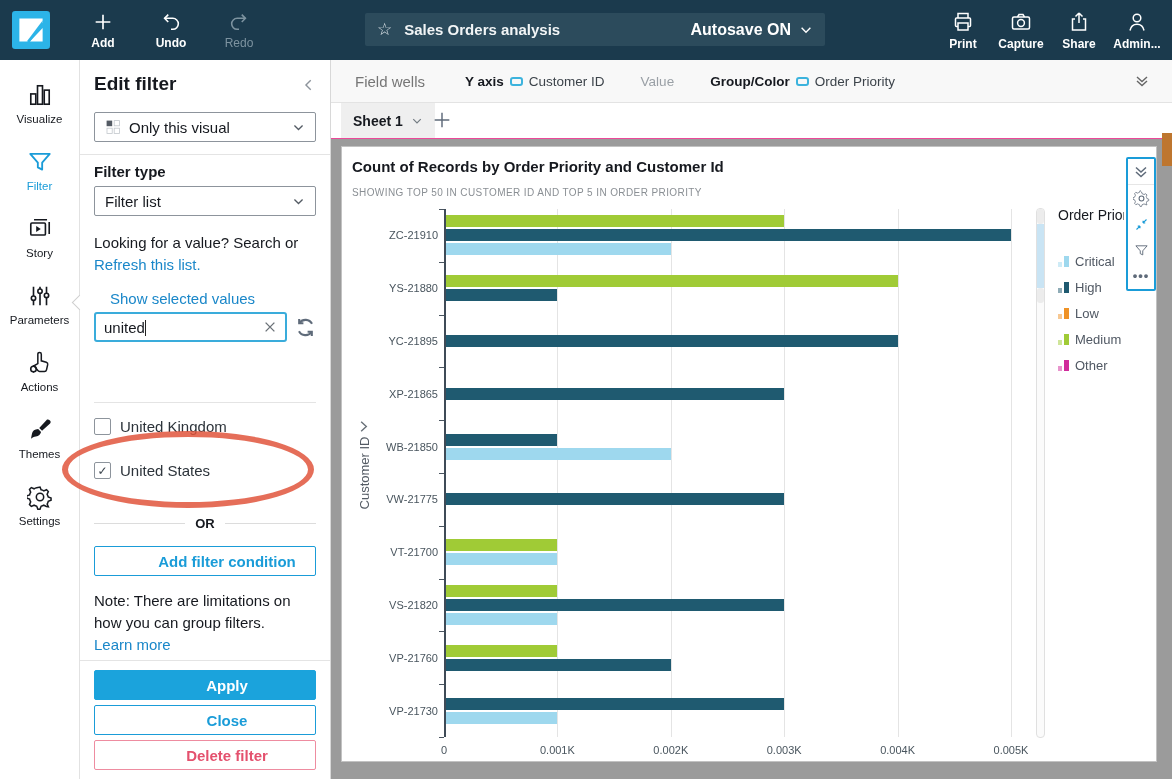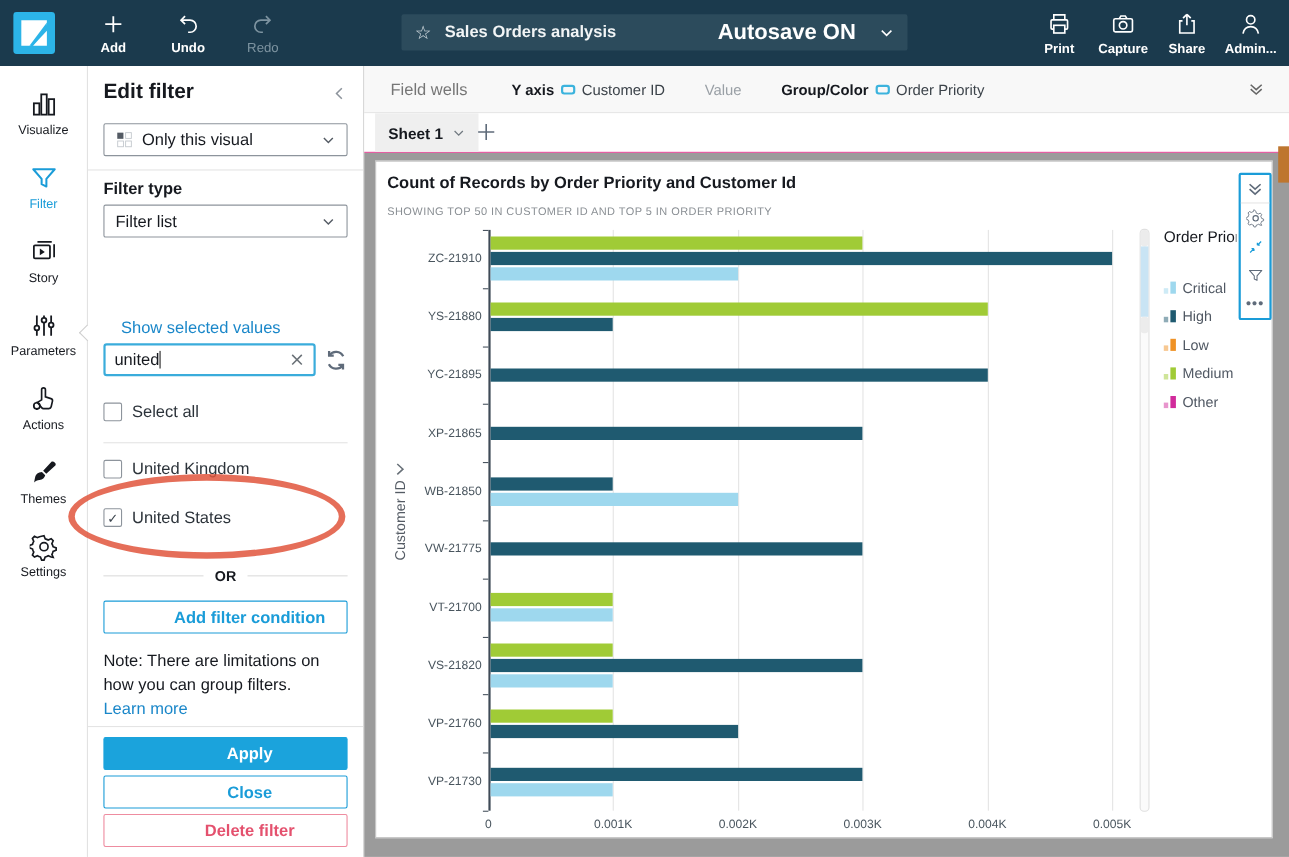--- a/index.html
+++ b/index.html
@@ -14,21 +14,21 @@
   .topbar { position:absolute; left:0; top:0; width:1172px; height:60px; background:#1b3a4d; z-index:20; }
   .logo { position:absolute; left:12px; top:11px; width:38px; height:38px; cursor:pointer; }
   .tb-actions { position:absolute; left:76px; top:6px; display:flex; gap:14px; }
   .tb-btn { width:54px; height:48px; display:flex; flex-direction:column; align-items:center; justify-content:center; gap:3px; cursor:pointer; }
   .tb-btn .lbl { font-size:12px; font-weight:700; color:#fff; }
   .tb-btn.disabled .lbl { color:#7d93a0; font-weight:400; }
   .title-pill { position:absolute; left:365px; top:13px; width:460px; height:33px; background:#2c4b5c; border-radius:2px;
     display:flex; align-items:center; padding:0 12px; cursor:pointer; }
   .title-pill .star { color:#d9e1e6; font-size:17px; margin-right:12px; }
   .title-pill .doc { color:#f2f5f6; font-size:15px; font-weight:600; flex:1; }
-  .title-pill .autosave { color:#fff; font-size:20px; font-weight:700; margin-right:21px; }
+  .title-pill .autosave { color:#fff; font-size:16px; font-weight:700; margin-right:8px; }
   .tb-right { position:absolute; right:6px; top:6px; display:flex; }
   .tb-right .tb-btn { width:58px; }
 
   
   .sidebar { position:absolute; left:0; top:60px; width:80px; height:719px; background:#fff; border-right:1px solid #e2e2e2;
     display:flex; flex-direction:column; align-items:center; padding-top:22px; gap:24px; z-index:10; }
   .side-item { display:flex; flex-direction:column; align-items:center; gap:5px; cursor:pointer; width:78px; }
   .side-item .lbl { font-size:11.5px; color:#16191f; }
   .side-item.active .lbl { color:#1a9cd8; }
   .panel-notch { position:absolute; left:74px; top:297px; width:11px; height:11px; background:#fff;
@@ -291,44 +291,44 @@
   <div class="fp-hr" style="top:94px"></div>
 
   <div class="fp fp-label" style="top:103px">Filter type</div>
   <div class="fp dd" style="top:126px">
     <span class="grow">Filter list</span>
     <svg width="13" height="13" viewBox="0 0 16 16" fill="none" stroke="#545b64" stroke-width="1.6">
         <path d="m3 5.5 5 5 5-5"></path>
       </svg>
   </div>
 
+  <div class="fp fp-text" style="top:172px">
+    <span>Looking for a value? Search or</span><br>
+    <span class="link">Refresh this list.</span>
+  </div>
 
   <div class="fp fp-text" style="top:228px; left:30px">
     <span class="link">Show selected values</span>
   </div>
 
   <div class="fp searchrow">
     <div class="searchbox">
       <span class="txt"><span>united</span><span class="caret"></span></span>
       <svg width="14" height="14" viewBox="0 0 16 16" stroke="#6b7278" stroke-width="1.6">
           <path d="M3 3l10 10M13 3 3 13"></path>
         </svg>
     </div>
     <svg width="21" height="21" viewBox="0 0 20 20" fill="none" stroke="#5f6b7a" stroke-width="2">
       <path d="M16.2 6.5A7 7 0 0 0 4.3 5.6"></path>
         <path d="M4 2v4h4"></path>
         <path d="M3.8 13.5a7 7 0 0 0 11.9.9"></path>
         <path d="M16 18v-4h-4"></path>
     </svg>
   </div>
 
-  <div class="fp cbrow" style="top:306px">
-    <span class="cb"></span>
-    <span class="lbl">Select all</span>
-  </div>
 
   <div class="fp-hr" style="top:342px; left:14px; right:14px"></div>
 
   <div id="filter-options">
       <div class="fp cbrow" style="top: 358px;">
         <span class="cb"></span>
         <span class="lbl">United Kingdom</span>
       </div>
       <div class="fp cbrow" style="top: 402px;">
         <span class="cb">✓</span>

